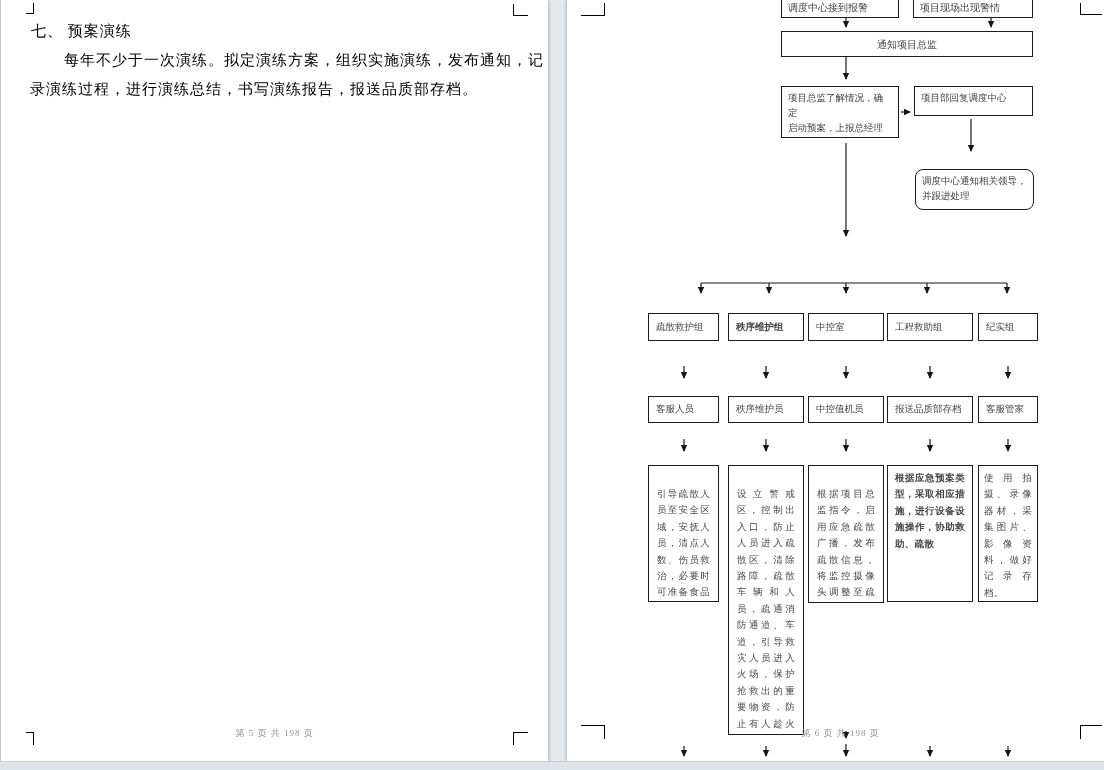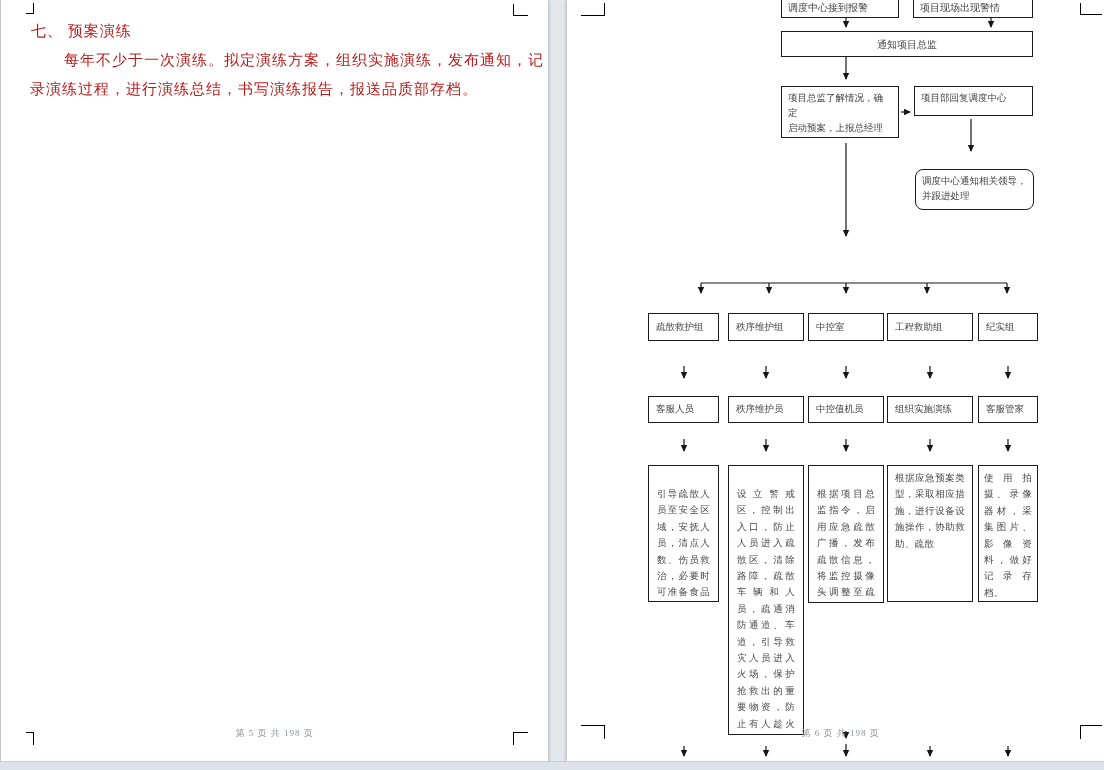--- a/index.html
+++ b/index.html
@@ -8,21 +8,21 @@
     background:#e3e8ec;
     font-family:"Liberation Serif","DejaVu Serif",serif;
   }
   .page{
     position:absolute;top:0;height:762px;width:549px;background:#ffffff;
     border:1px solid #c6cacd;border-top:none;box-sizing:border-box;
     box-shadow:0 1px 3px rgba(0,0,0,.22);
   }
   .crop{position:absolute;box-sizing:border-box;}
   .crop-line{border-color:#a8adb1;}
-  .doc-text{position:absolute;color:#b91c1c;font-size:15px;letter-spacing:1px;white-space:nowrap;}
+  .doc-text{position:absolute;color:#000000;font-size:15px;letter-spacing:1px;white-space:nowrap;}
   .footer{position:absolute;left:0;right:0;text-align:center;color:#8b9096;font-size:9px;letter-spacing:1px;margin-top:21px;}
   .fc-box{
     position:absolute;background:#fff;border:1.5px solid #1c1c1c;box-sizing:border-box;
     color:#3f3f3f;font-size:9.5px;line-height:13px;
   }
   .fc-top{display:flex;align-items:flex-end;padding:3px 6px;font-size:10px;}
   .fc-center{display:flex;align-items:center;justify-content:center;font-size:10px;}
   .fc-two{padding:4px 6px;white-space:pre-line;line-height:15px;}
   .fc-one{padding:4px 6px;line-height:15px;}
   .fc-row{display:flex;align-items:center;padding-left:7px;}
@@ -57,35 +57,35 @@
   <div class="fc-box fc-top" style="left:214px;top:-16px;width:118px;height:34px;">调度中心接到报警</div>
   <div class="fc-box fc-top" style="left:346px;top:-16px;width:120px;height:34px;">项目现场出现警情</div>
   <div class="fc-box fc-center" style="left:214px;top:31px;width:252px;height:26px;">通知项目总监</div>
   <div class="fc-box fc-two" style="left:214px;top:86px;width:118px;height:52px;">项目总监了解情况，确定
 启动预案，上报总经理</div>
   <div class="fc-box fc-one" style="left:347px;top:86px;width:119px;height:30px;">项目部回复调度中心</div>
   <div class="fc-box fc-two" style="left:348px;top:169px;width:119px;height:41px;border-radius:8px;">调度中心通知相关领导，
 并跟进处理</div>
 
   <div class="fc-box fc-row" style="left:81px;top:313px;width:71px;height:28px;">疏散救护组</div>
-  <div class="fc-box fc-row" style="left:161px;top:313px;width:76px;height:28px;">秩序维护组</div>
+  <div class="fc-box fc-row" style="left:161px;top:313px;width:76px;height:28px;font-weight:bold;">秩序维护组</div>
   <div class="fc-box fc-row" style="left:241px;top:313px;width:76px;height:28px;">中控室</div>
   <div class="fc-box fc-row" style="left:320px;top:313px;width:86px;height:28px;">工程救助组</div>
   <div class="fc-box fc-row" style="left:411px;top:313px;width:60px;height:28px;">纪实组</div>
 
   <div class="fc-box fc-row" style="left:81px;top:396px;width:71px;height:27px;">客服人员</div>
   <div class="fc-box fc-row" style="left:161px;top:396px;width:76px;height:27px;text-align:right;">秩序维护员</div>
   <div class="fc-box fc-row" style="left:241px;top:396px;width:76px;height:27px;">中控值机员</div>
-  <div class="fc-box fc-row" style="left:320px;top:396px;width:86px;height:27px;">组织实施演练</div>
+  <div class="fc-box fc-row" style="left:320px;top:396px;width:86px;height:27px;">报送品质部存档</div>
   <div class="fc-box fc-row" style="left:411px;top:396px;width:60px;height:27px;">客服管家</div>
 
   <div class="fc-box fc-tall" style="left:81px;top:465px;width:71px;height:137px;">引导疏散人员至安全区域，安抚人员，清点人数、伤员救治，必要时可准备食品饮料等</div>
   <div class="fc-box fc-tall" style="left:161px;top:465px;width:76px;height:270px;">设立警戒区，控制出入口，防止人员进入疏散区，清除路障，疏散车辆和人员，疏通消防通道、车道，引导救灾人员进入火场，保护抢救出的重要物资，防止有人趁火打劫，协助有关部门勘察现场。</div>
   <div class="fc-box fc-tall" style="left:241px;top:465px;width:76px;height:138px;">根据项目总监指令，启用应急疏散广播，发布疏散信息，将监控摄像头调整至疏散区域进行监控。</div>
-  <div class="fc-box fc-tall" style="left:320px;top:465px;width:86px;height:137px;padding:4px 7px;">根据应急预案类型，采取相应措施，进行设备设施操作，协助救助、疏散</div>
+  <div class="fc-box fc-tall" style="left:320px;top:465px;width:86px;height:137px;padding:4px 7px;font-weight:bold;">根据应急预案类型，采取相应措施，进行设备设施操作，协助救助、疏散</div>
   <div class="fc-box fc-tall" style="left:411px;top:465px;width:60px;height:137px;padding:4px 5px;">使用拍摄、录像器材，采集图片、影像资料，做好记录存档。</div>
 
   <svg class="connectors" width="549" height="762" viewBox="0 0 549 762">
     <defs>
       <marker id="ah" markerUnits="userSpaceOnUse" markerWidth="8" markerHeight="8" refX="6" refY="4" orient="auto">
         <path d="M0,0.8 L7,4 L0,7.2 Z" fill="#161616"></path>
       </marker>
     </defs>
     <g stroke="#161616" stroke-width="1.2" fill="none">
       <line x1="279" y1="18" x2="279" y2="27" marker-end="url(#ah)"></line>

